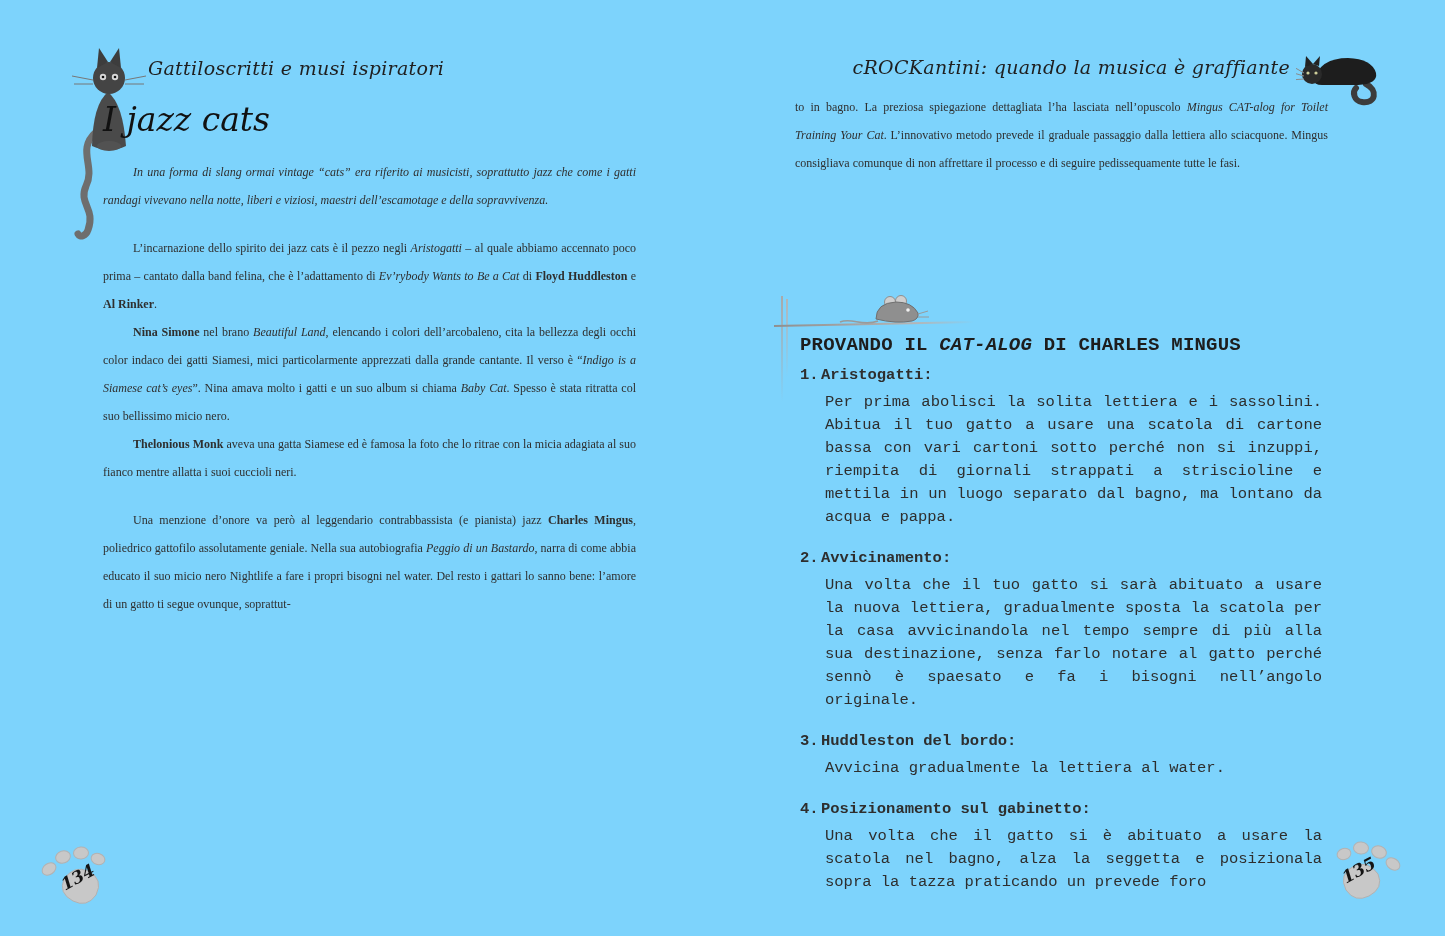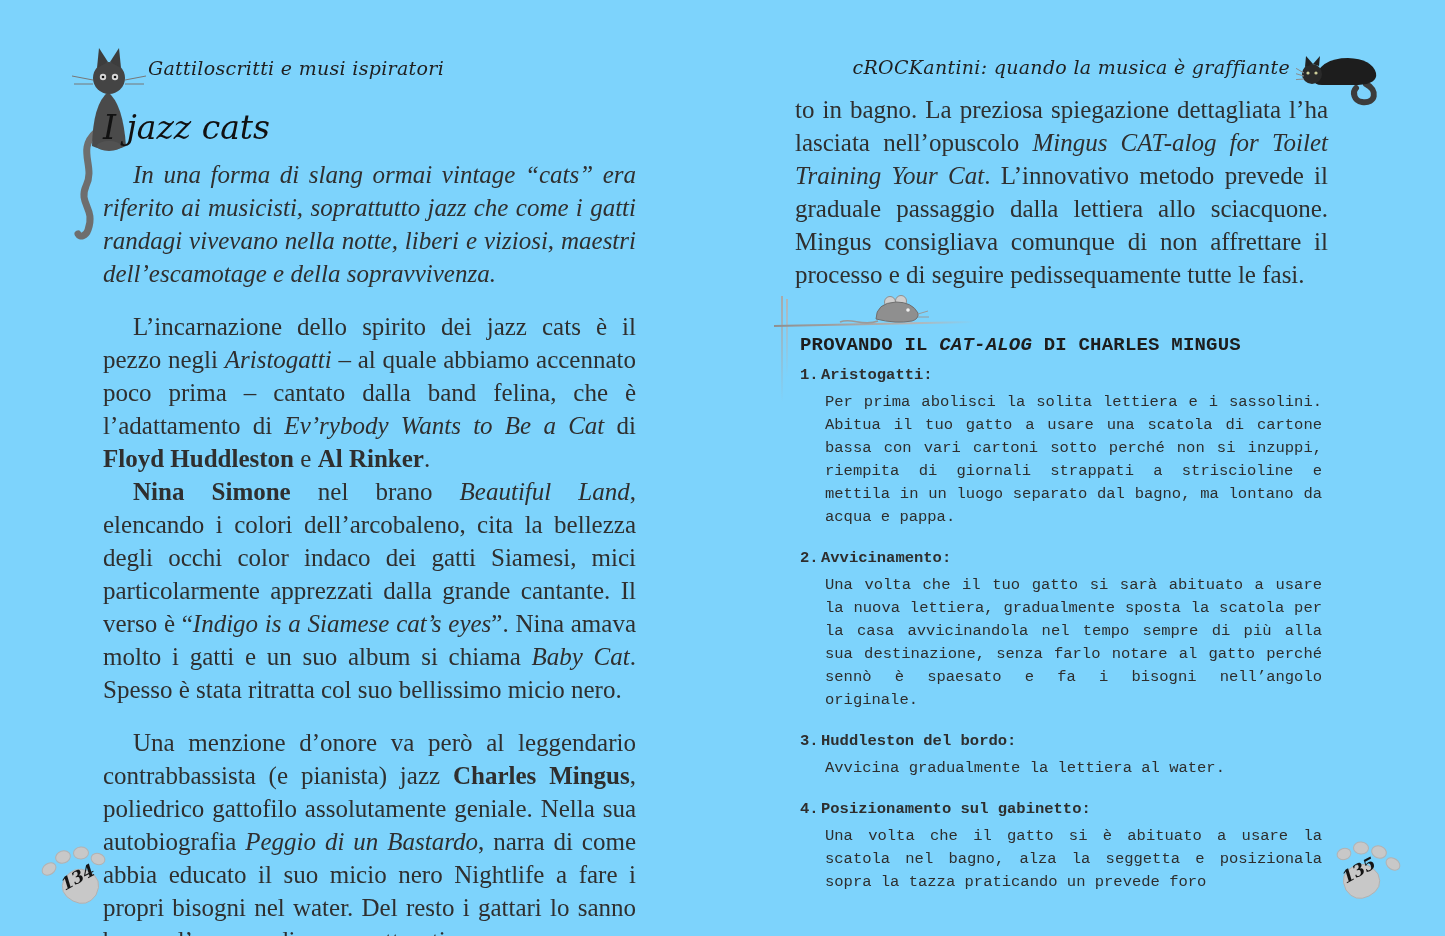--- a/index.html
+++ b/index.html
@@ -6,26 +6,26 @@
   .spread{position:relative;width:1445px;height:936px;background:#7dd3fc;overflow:hidden;
           font-family:"Liberation Serif", serif;color:#2f2f2f;padding-left:24px;}
 
   
   .runhead{position:absolute;font-family:"DejaVu Serif", serif;font-style:italic;
            font-size:19px;color:#1f1f1f;letter-spacing:.3px;white-space:nowrap;}
   .runhead-left{left:148px;top:57px;}
   .runhead-right{left:795px;top:56px;width:495px;text-align:right;}
 
   
-  .chapter-title{position:absolute;left:103px;top:108px;margin:0;
+  .chapter-title{position:absolute;left:103px;top:100px;margin:0;
                  font-family:"DejaVu Serif", serif;font-style:italic;font-weight:normal;
                  font-size:33px;color:#111;}
 
   
-  .body-col{position:absolute;width:533px;font-size:25px;line-height:33px;
+  .body-col{position:absolute;width:533px;font-size:12px;line-height:28px;
             text-align:justify;color:#2f2f2f;}
   .left-col{left:103px;top:158px;}
   .right-col{left:795px;top:93px;}
   .para{margin:0;text-indent:30px;}
   .para.no-indent{text-indent:0;}
   .para.gap-before{margin-top:20px;}
   .seg-i{font-style:italic;}
   .seg-b{font-weight:bold;}
 
   
@@ -89,20 +89,21 @@
     <ellipse cx="47" cy="112" rx="12" ry="5" fill="#525252"></ellipse>
   </svg>
   <div class="runhead runhead-left">Gattiloscritti e musi ispiratori</div>
 
   <h1 class="chapter-title">I jazz cats</h1>
 
   <div class="body-col left-col">
     <p class="para"><span class="seg-i">In una forma di slang ormai vintage “cats” era riferito ai musicisti, soprattutto jazz che come i gatti randagi vivevano nella notte, liberi e viziosi, maestri dell’escamotage e della sopravvivenza.</span></p>
     <p class="para gap-before"><span>L’incarnazione dello spirito dei jazz cats è il pezzo negli </span><span class="seg-i">Aristogatti</span><span> – al quale abbiamo accennato poco prima – cantato dalla band felina, che è l’adattamento di </span><span class="seg-i">Ev’rybody Wants to Be a Cat</span><span> di </span><span class="seg-b">Floyd Huddleston</span><span> e </span><span class="seg-b">Al Rinker</span><span>.</span></p>
     <p class="para"><span class="seg-b">Nina Simone</span><span> nel brano </span><span class="seg-i">Beautiful Land</span><span>, elencando i colori dell’arcobaleno, cita la bellezza degli occhi color indaco dei gatti Siamesi, mici particolarmente apprezzati dalla grande cantante. Il verso è “</span><span class="seg-i">Indigo is a Siamese cat’s eyes</span><span>”. Nina amava molto i gatti e un suo album si chiama </span><span class="seg-i">Baby Cat</span><span>. Spesso è stata ritratta col suo bellissimo micio nero.</span></p>
+    <p class="para"><span class="seg-b">Thelonious Monk</span><span> aveva una gatta Siamese ed è famosa la foto che lo ritrae con la micia adagiata al suo fianco mentre allatta i suoi cuccioli neri.</span></p>
     <p class="para gap-before"><span>Una menzione d’onore va però al leggendario contrabbassista (e pianista) jazz </span><span class="seg-b">Charles Mingus</span><span>, poliedrico gattofilo assolutamente geniale. Nella sua autobiografia </span><span class="seg-i">Peggio di un Bastardo</span><span>, narra di come abbia educato il suo micio nero Nightlife a fare i propri bisogni nel water. Del resto i gattari lo sanno bene: l’amore di un gatto ti segue ovunque, soprattut-</span></p>
   </div>
 
   <div class="paw paw-left">
     <svg viewBox="0 0 80 64" width="80" height="64" xmlns="http://www.w3.org/2000/svg">
       <g fill="#c8c8c8" stroke="#b2b2b2" stroke-width="1">
         <ellipse cx="13" cy="24" rx="7.5" ry="5.5" transform="rotate(-35 13 24)"></ellipse>
         <ellipse cx="27" cy="12" rx="7.5" ry="6" transform="rotate(-18 27 12)"></ellipse>
         <ellipse cx="45" cy="8" rx="7.5" ry="6" transform="rotate(-4 45 8)"></ellipse>
         <ellipse cx="62" cy="14" rx="7" ry="5.5" transform="rotate(18 62 14)"></ellipse>

